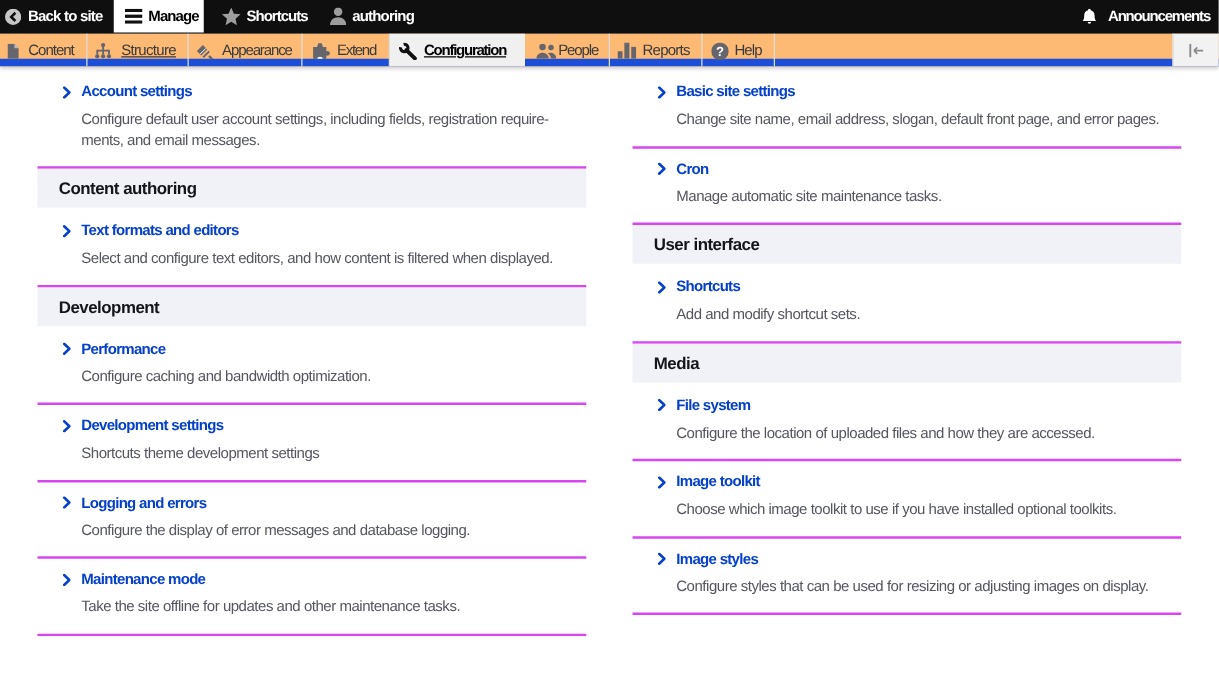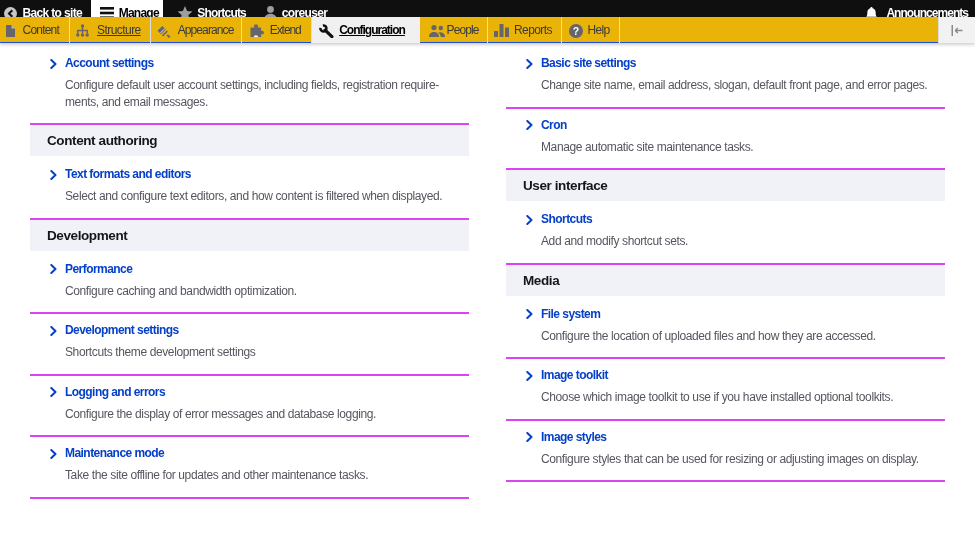--- a/index.html
+++ b/index.html
@@ -1,18 +1,18 @@
 <!DOCTYPE html>
 <html><head><meta charset="utf-8"><style>
 *{box-sizing:border-box}
 html,body{margin:0;padding:0;background:#fff;font-family:"Liberation Sans",sans-serif}
-.tb1{position:relative;height:17px;background:#0f0f10;box-shadow:0 1px 2px rgba(0,0,0,.35)}
+.tb1{position:relative;height:27px;background:#0f0f10;box-shadow:0 1px 2px rgba(0,0,0,.35)}
 .tb1 .it{position:absolute;top:0;height:26px;display:flex;align-items:center;color:#fff;font-weight:700;font-size:12px;letter-spacing:-.64px;white-space:pre}
 .tb1 .manage{background:#fff;color:#000}
-.tb2{position:relative;height:26px;background:#eab308;border-bottom:1px solid #1d4ed8;box-shadow:0 2px 3px rgba(0,0,0,.18)}
+.tb2{position:relative;height:26px;background:#fdba74;border-bottom:6px solid #1d4ed8;box-shadow:0 2px 3px rgba(0,0,0,.18)}
 .tb2 .tab{position:absolute;top:0;height:26px;display:flex;align-items:center;font-size:12px;letter-spacing:-.65px;color:#3a3a3c;border-right:1px solid #ddd;white-space:pre}
 .tb2 .conf{background:#f0f0f0;border-right:none;font-weight:700;color:#000}
 .tb2 .conf span{text-decoration:underline}
 .tb2 .struct span{text-decoration:underline}
 .togbox{position:absolute;right:0;top:0;width:37px;height:26px;background:#f2f2f2;border-left:1px solid #ddd;display:flex;align-items:center;justify-content:center}
 .wrap{display:grid;grid-template-columns:1fr 1fr;column-gap:37px;padding:4px 30px 0}
 .item{padding:8px 0 13px;border-bottom:2px solid #d946ef}
 .item a{display:block;position:relative;padding-left:35px;font-weight:700;font-size:12px;letter-spacing:-.55px;color:#0540c8;line-height:17px;text-decoration:none}
 .item a svg{position:absolute;left:19.8px;top:3.6px}
 .item p{margin:5px 0 0;padding-left:35px;font-size:12px;letter-spacing:-.38px;color:#55565f;line-height:16.5px}
@@ -33,21 +33,21 @@
       <g fill="#101010">
         <rect width="14" height="2.6"></rect>
         <rect y="4.7" width="14" height="2.6"></rect>
         <rect y="9.4" width="14" height="2.6"></rect>
       </g>
     </svg>
   <div class="it" style="left:197.2px;letter-spacing:-.8px">Shortcuts</div>
   <svg style="position:absolute;left:176.8px;top:5.5px" width="16" height="15" viewBox="0 0 15 14">
       <path d="M7.5 0l2 4.6 5 .5-3.8 3.3 1.1 4.9-4.3-2.6-4.3 2.6 1.1-4.9L.5 5.1l5-.5z" fill="#9d9d9d"></path>
     </svg>
-  <div class="it" style="left:281.8px;letter-spacing:-.66px">coreuser</div>
+  <div class="it" style="left:281.8px;letter-spacing:-.66px">authoring</div>
   <svg style="position:absolute;left:264.4px;top:6px" width="13" height="14" viewBox="0 0 13 14">
       <g fill="#9d9d9d">
         <circle cx="6.5" cy="3.4" r="3.4"></circle>
         <path d="M0 14c0-3.9 2.9-6.3 6.5-6.3S13 10.1 13 14z"></path>
       </g>
     </svg>
   <div class="it" style="left:886.4px;letter-spacing:-.95px">Announcements</div>
   <svg style="position:absolute;left:866px;top:6.5px" width="11" height="13" viewBox="0 0 12 14">
       <path d="M6 0c.7 0 1.2.5 1.2 1.2 2 .5 3.3 2.2 3.3 4.3 0 3.3.8 4.5 1.5 5.1H0c.7-.6 1.5-1.8 1.5-5.1 0-2.1 1.3-3.8 3.3-4.3C4.8.5 5.3 0 6 0z" fill="#fff"></path>
       <path d="M4.5 11.5a1.5 1.5 0 003 0z" fill="#fff"></path>

